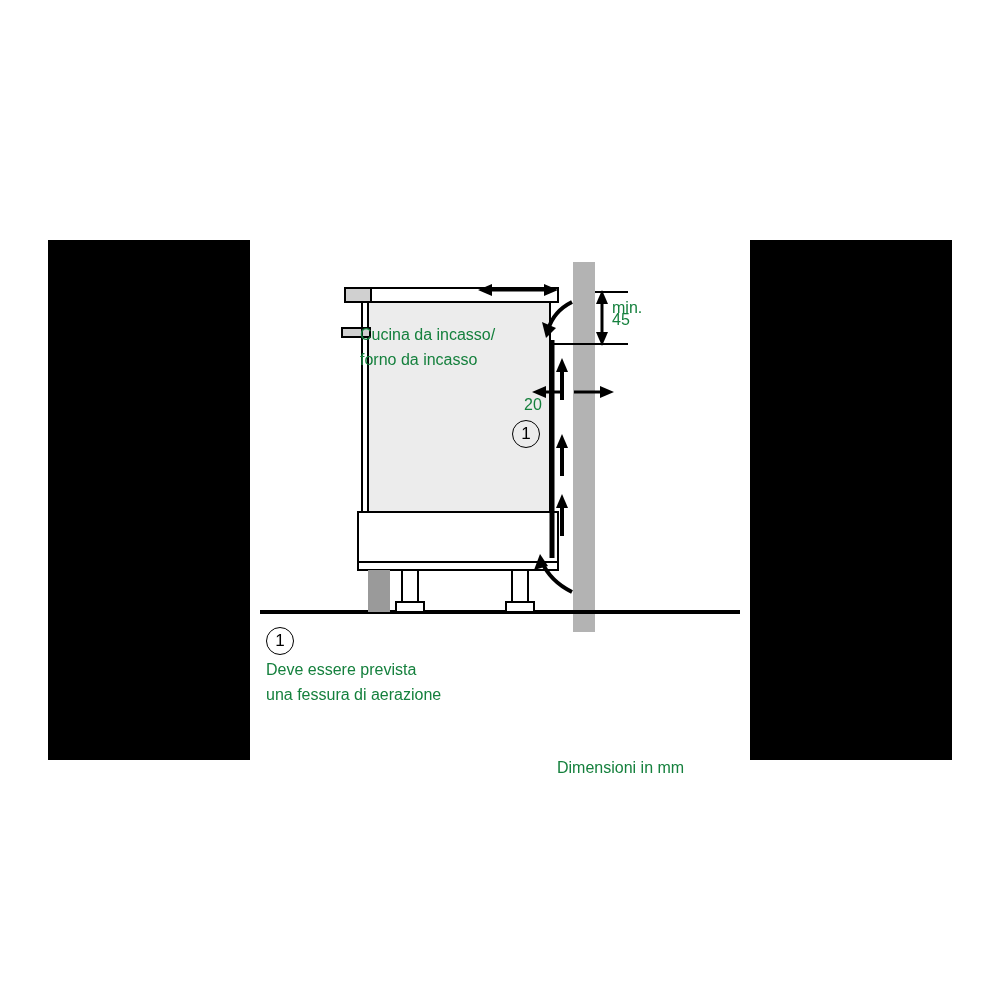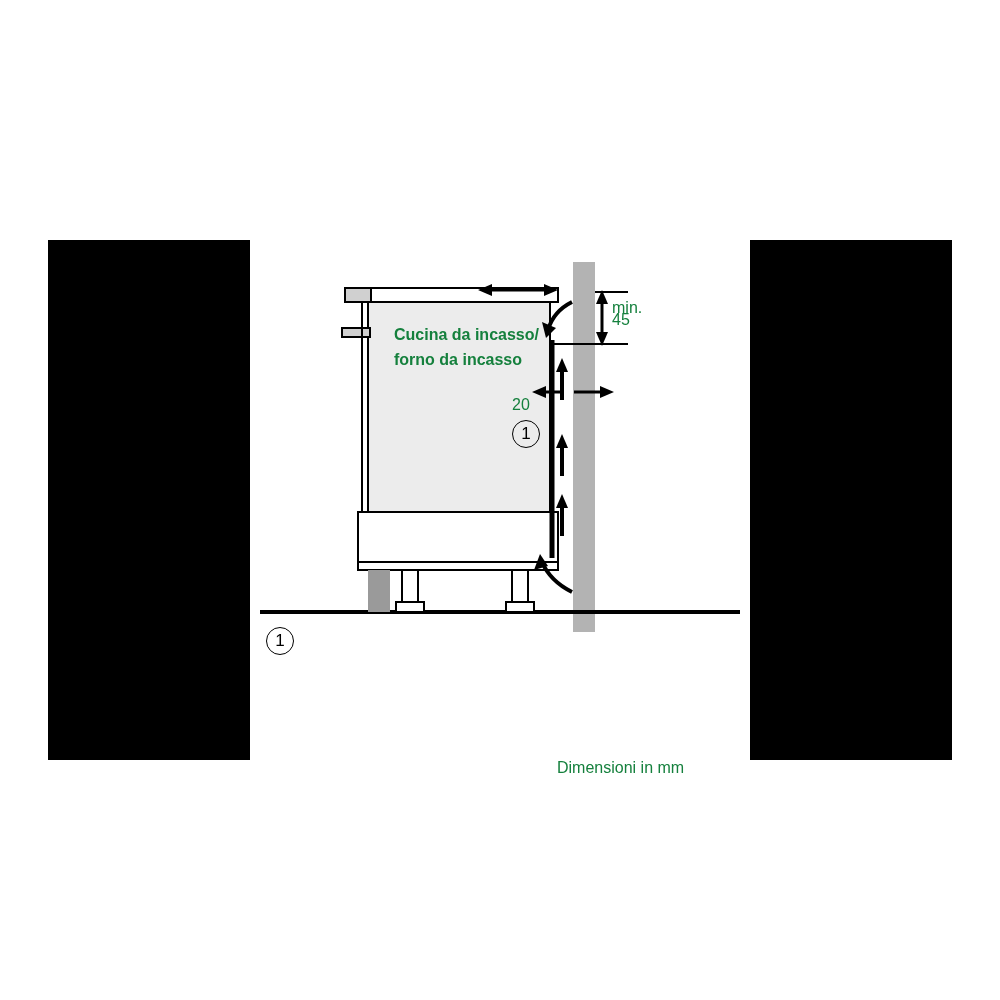--- a/index.html
+++ b/index.html
@@ -33,24 +33,24 @@
   svg { display: block; }
 
   .label {
     position: absolute;
     color: #15803d;
     font-size: 16px;
     line-height: 25px;
     white-space: pre;
   }
 
-  #lbl-appliance { left: 394px; top: 322px; font-weight: bold; }
+  #lbl-appliance { left: 360px; top: 322px; }
   #lbl-min       { left: 612px; top: 295px; }
   #lbl-45        { left: 612px; top: 307px; }
-  #lbl-20        { left: 512px; top: 392px; text-align: center; }
+  #lbl-20        { left: 524px; top: 392px; text-align: center; }
   #lbl-note      { left: 266px; top: 657px; }
   #lbl-dims      { left: 557px; top: 725px; margin-top: 30px; }
 
   .circle-num {
     position: absolute;
     width: 26px;
     height: 26px;
     border: 1.6px solid #000;
     border-radius: 50%;
     color: #000;
@@ -140,15 +140,17 @@
 
   <div class="label" id="lbl-appliance">Cucina da incasso/
 forno da incasso</div>
   <div class="label" id="lbl-min">min.</div>
   <div class="label" id="lbl-45">45</div>
   <div class="label" id="lbl-20">20</div>
 
   <div class="circle-num" id="circle-callout-diagram">1</div>
   <div class="circle-num" id="circle-callout-note">1</div>
 
+  <div class="label" id="lbl-note">Deve essere prevista
+una fessura di aerazione</div>
   <div class="label" id="lbl-dims">Dimensioni in mm</div>
 
 </div>
 
 </body></html>

